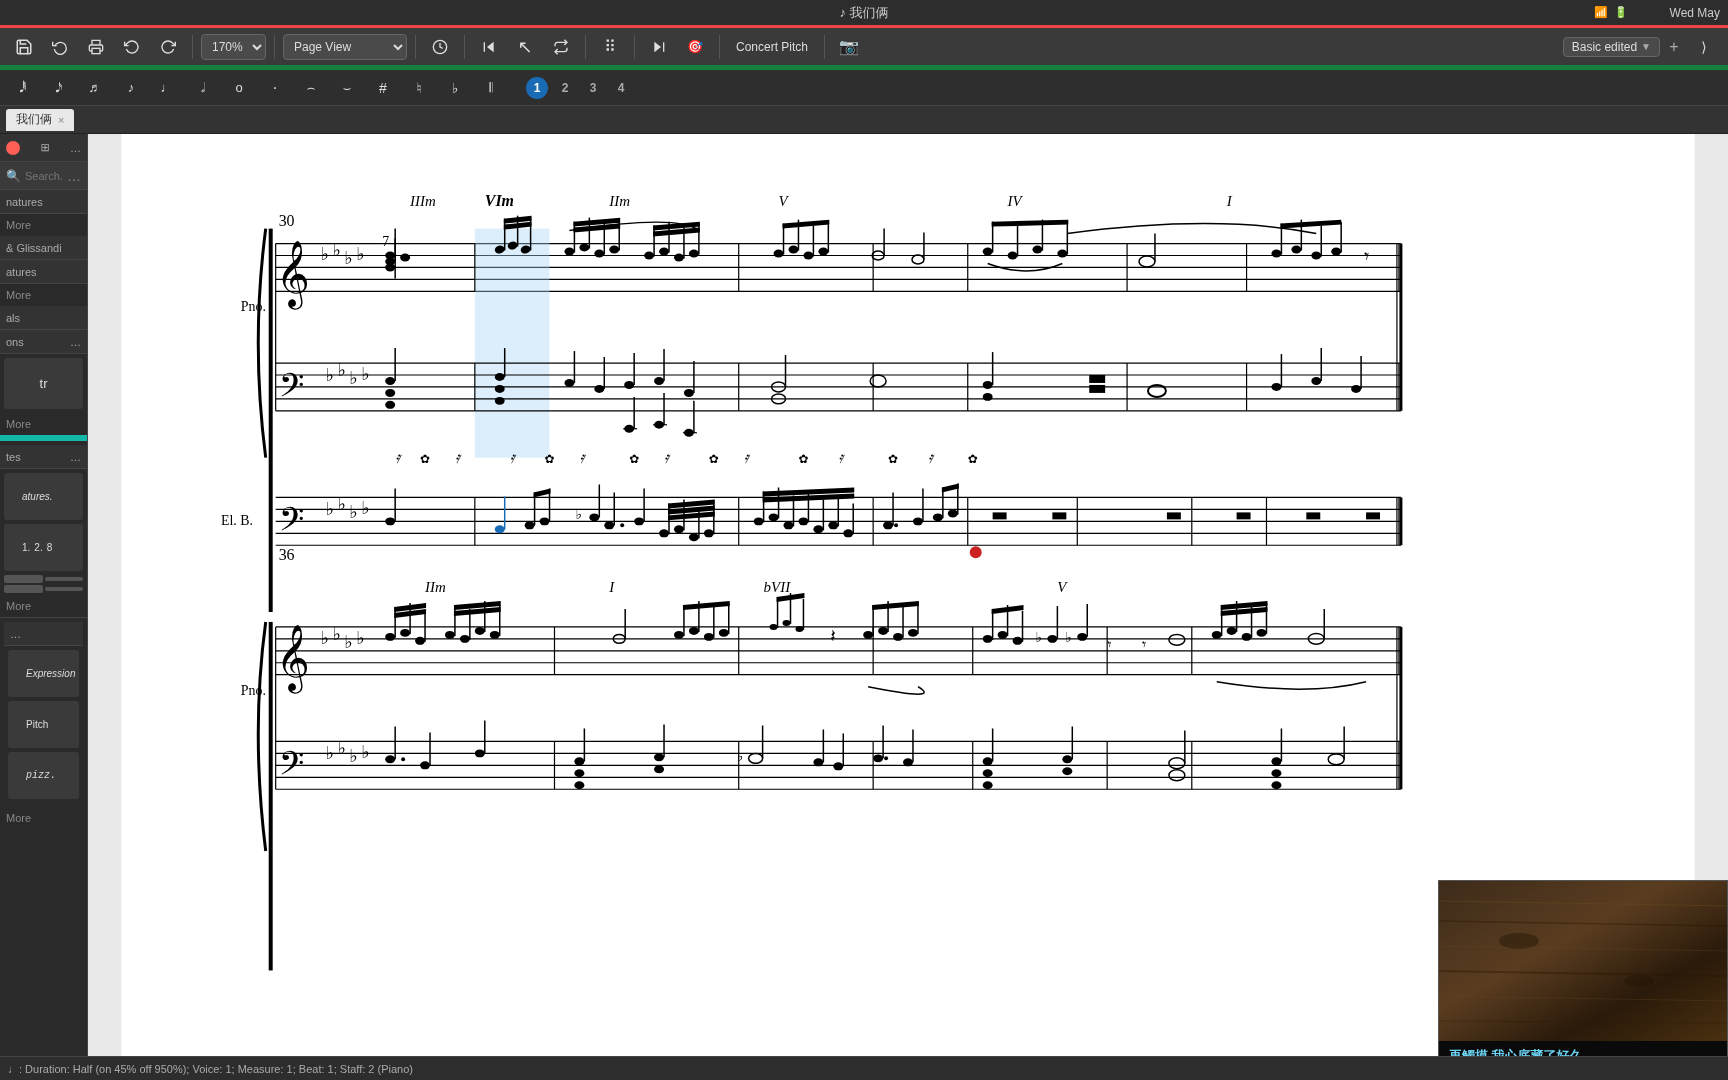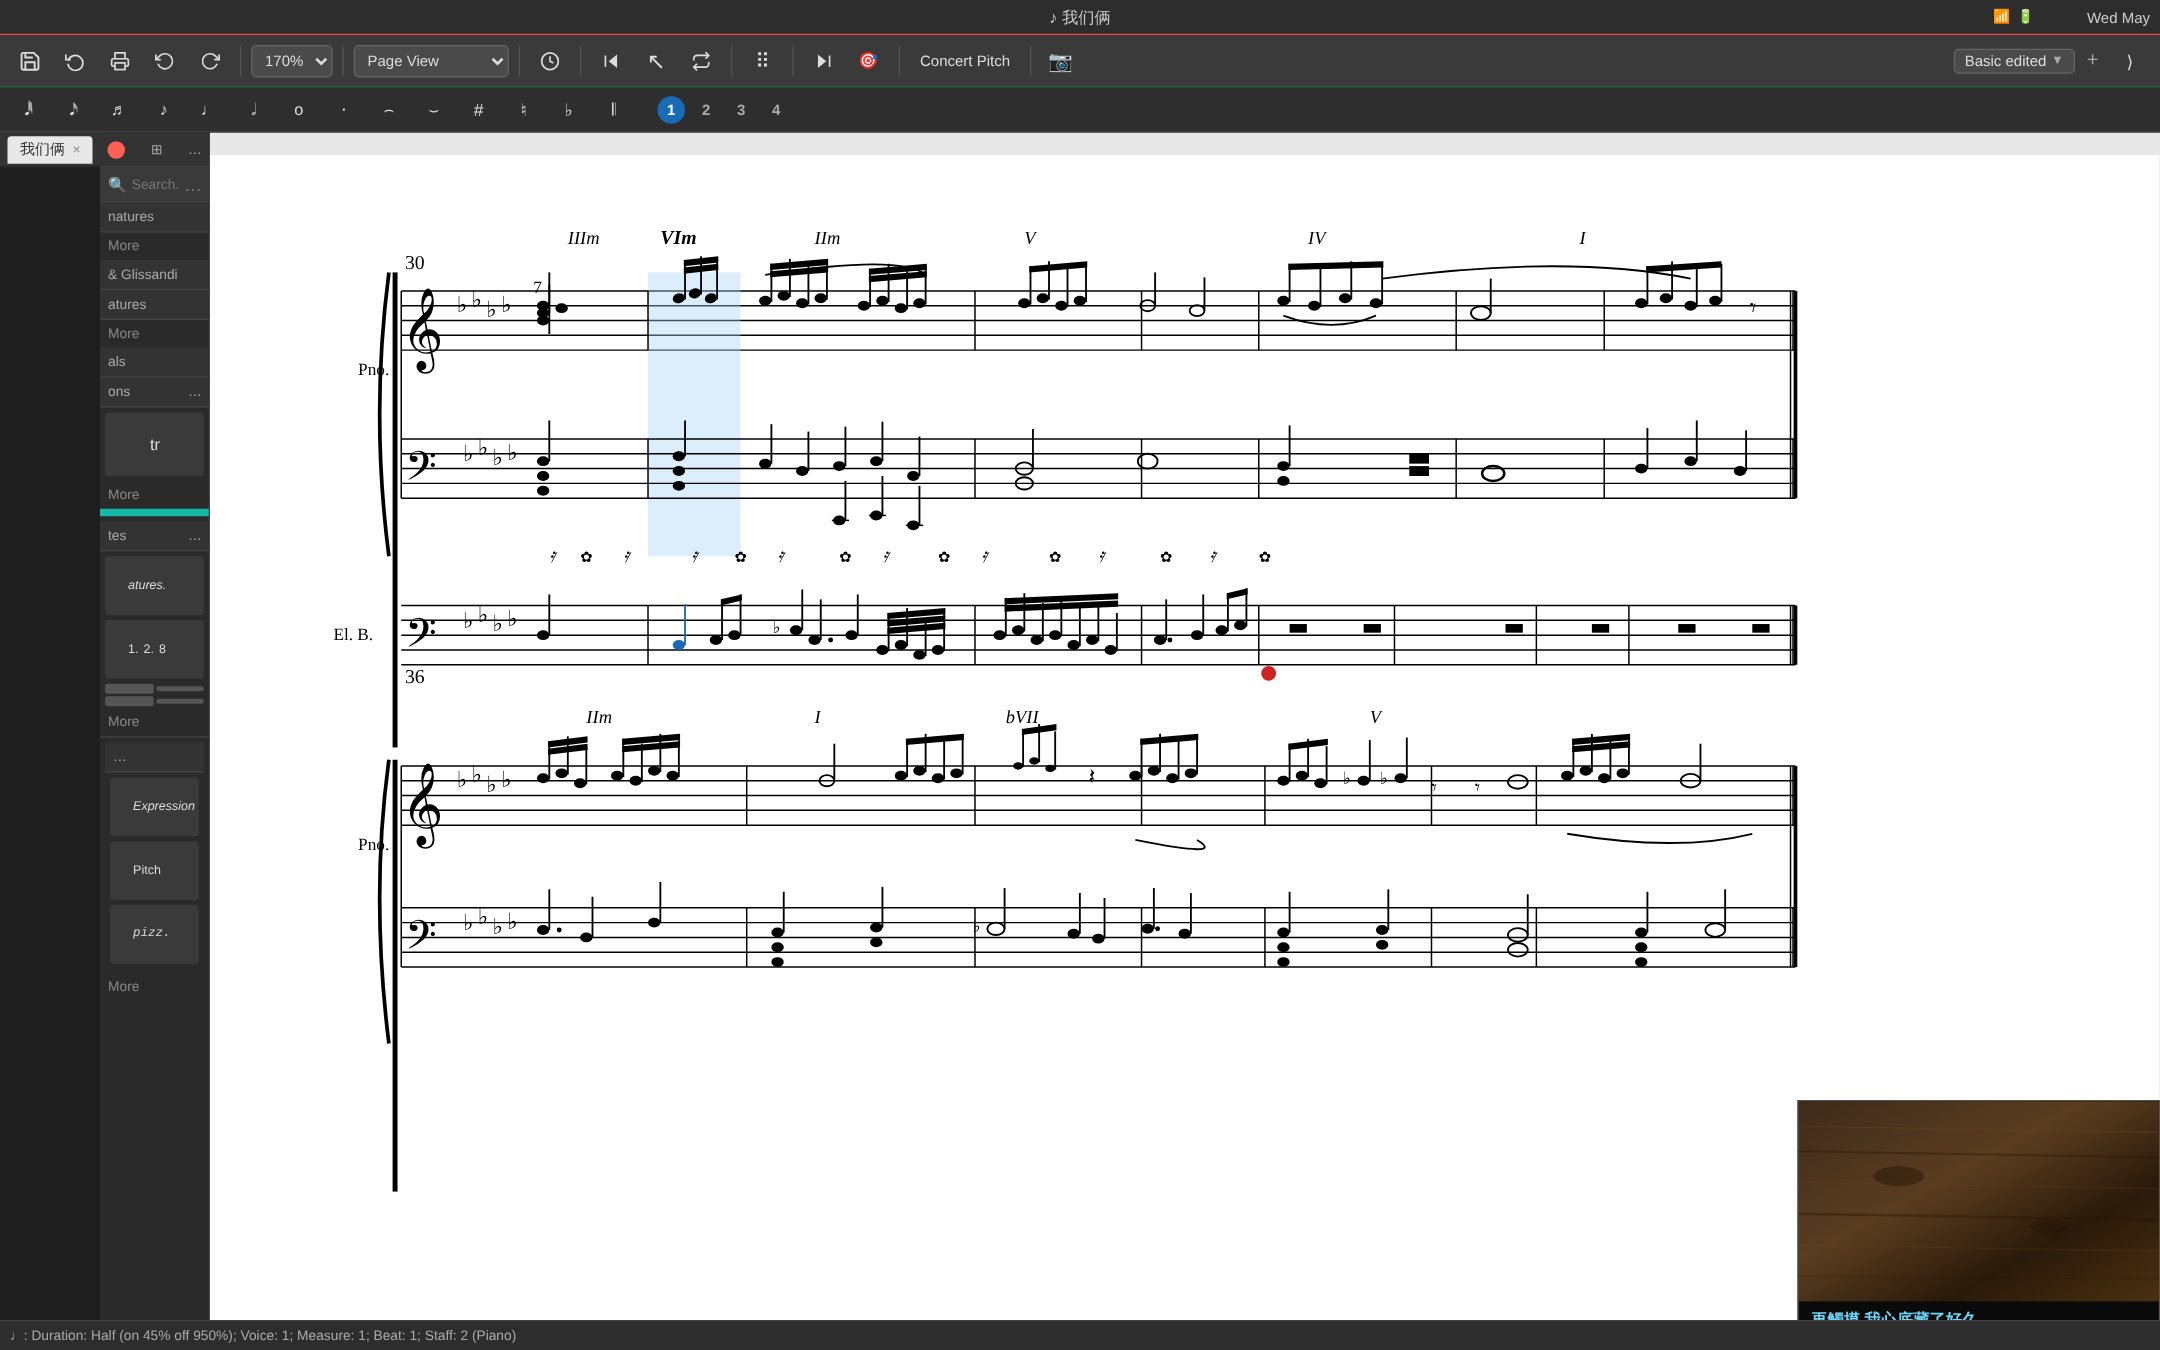--- a/index.html
+++ b/index.html
@@ -14,21 +14,21 @@
     }
 
     
     #titlebar {
       width: 100%;
       height: 28px;
       background: #2d2d2d;
       display: flex;
       align-items: center;
       justify-content: center;
-      border-bottom: 1px solid #ef4444;
+      border-bottom: 3px solid #ef4444;
       position: relative;
     }
     #titlebar .title {
       color: #ccc;
       font-size: 13px;
     }
     #titlebar .macos-time {
       position: absolute;
       right: 8px;
       font-size: 12px;
@@ -46,21 +46,21 @@
 
     
     #toolbar {
       width: 100%;
       height: 42px;
       background: #3a3a3a;
       display: flex;
       align-items: center;
       padding: 0 8px;
       gap: 4px;
-      border-bottom: 1px solid #15803d;
+      border-bottom: 5px solid #15803d;
     }
     .toolbar-btn {
       width: 32px;
       height: 28px;
       background: transparent;
       border: none;
       border-radius: 4px;
       color: #ddd;
       cursor: pointer;
       display: flex;
@@ -474,21 +474,21 @@
   <button class="note-btn" style="font-size:13px;">𝄃</button>
 
   <div style="width:8px"></div>
 
   <button class="note-num-btn active">1</button>
   <button class="note-num-btn">2</button>
   <button class="note-num-btn">3</button>
   <button class="note-num-btn">4</button>
 </div>
 
-<div style="display:flex; flex-direction:row; height: calc(1080px - 28px - 42px - 36px);">
+<div style="display:flex; flex-direction:column; height: calc(1080px - 28px - 42px - 36px);">
   <div id="tab-bar">
     <div class="tab active">
       <span>我们俩</span>
       <span class="tab-close">×</span>
     </div>
   </div>
 
   <div style="display:flex; flex:1; overflow:hidden;">
 
     <div id="left-panel">

